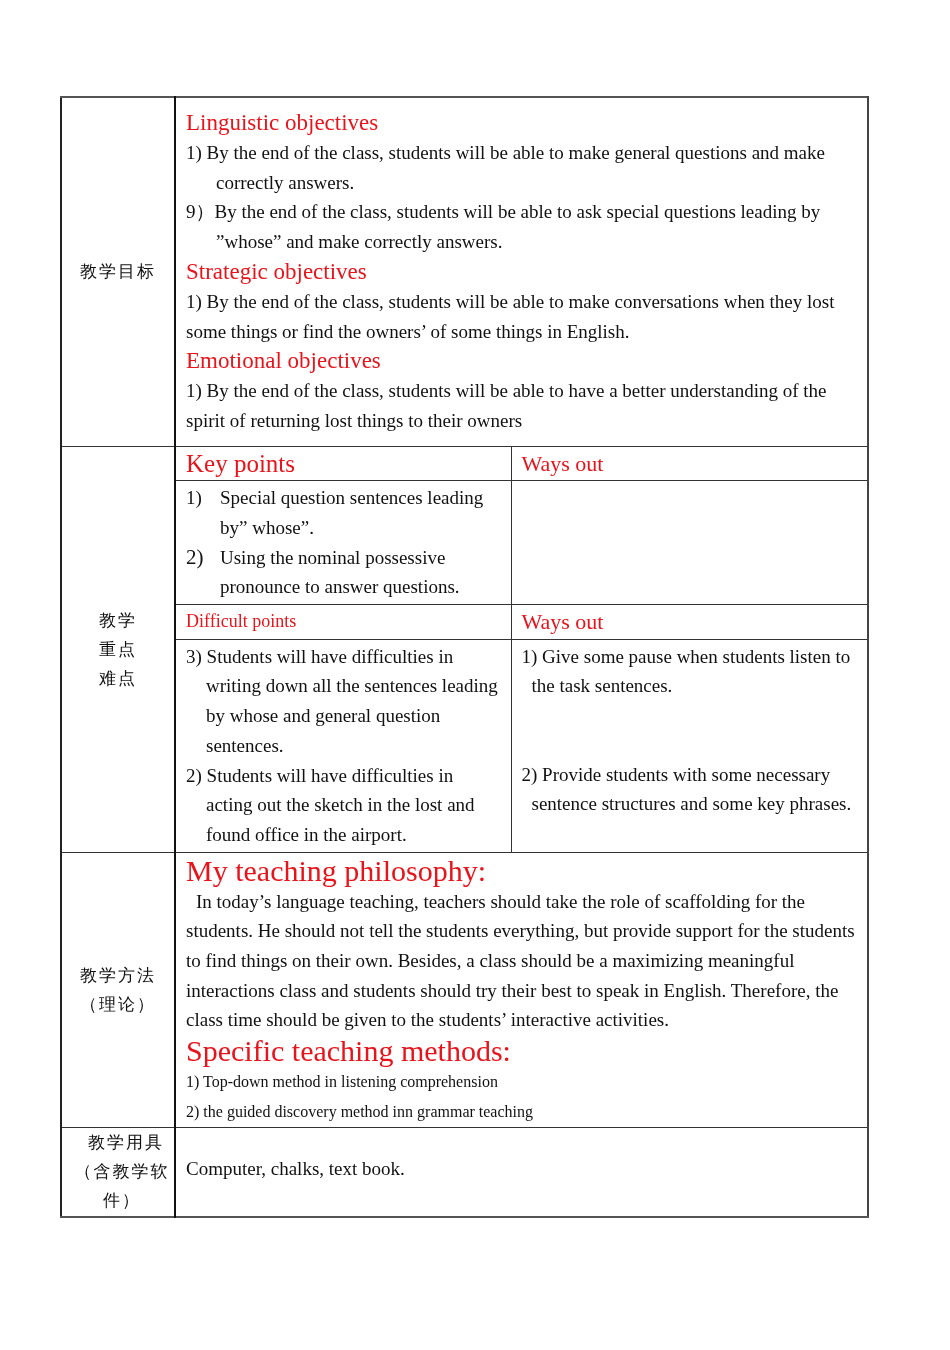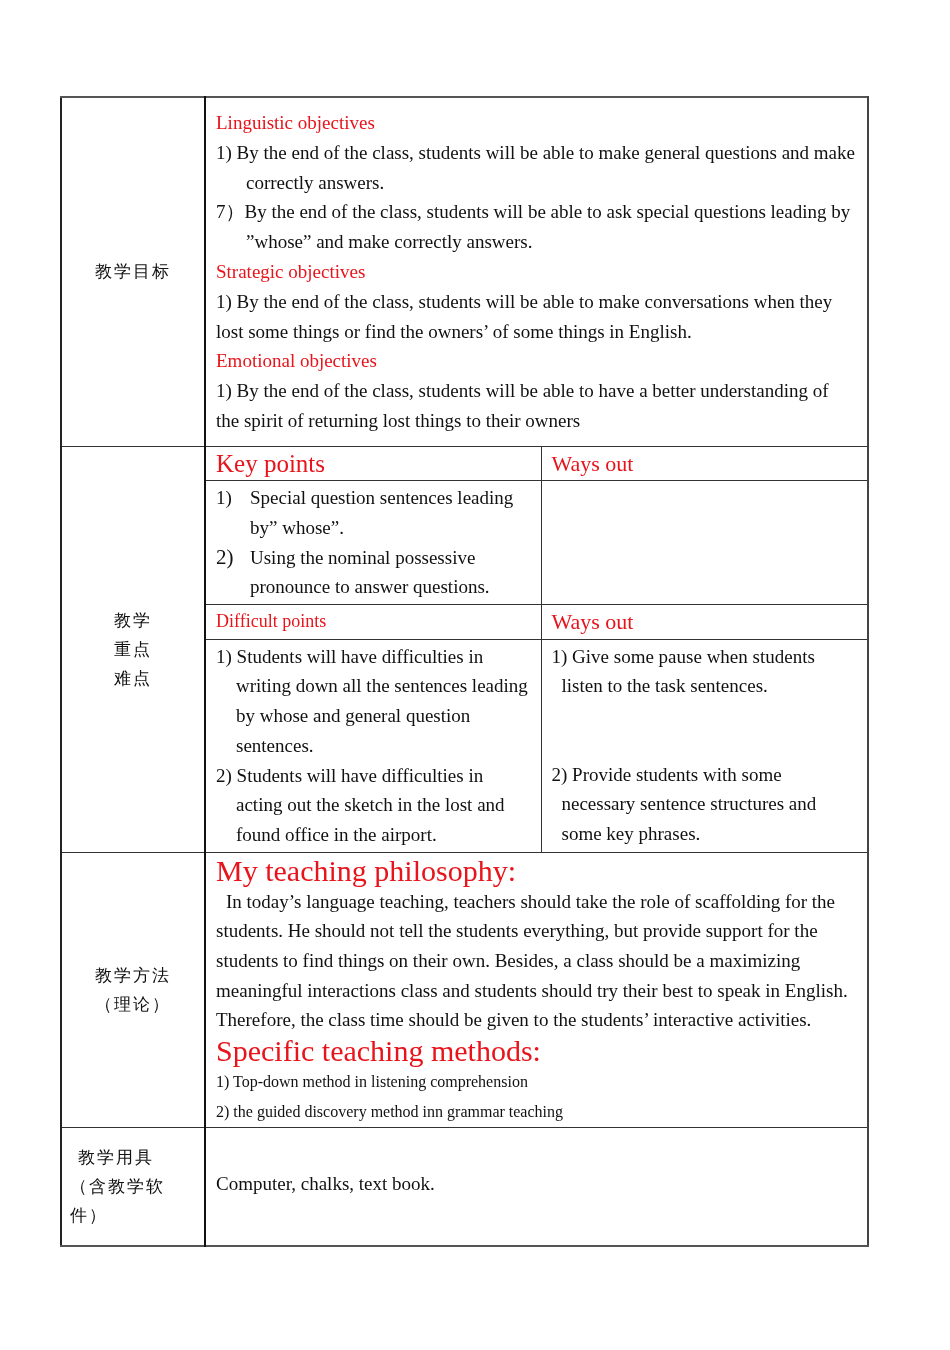--- a/index.html
+++ b/index.html
@@ -1,24 +1,24 @@
 <!DOCTYPE html>
 <html><head>
 <meta charset="utf-8">
 <style>
   html, body { margin: 0; padding: 0; background: #ffffff; }
   body { width: 950px; height: 1350px; position: relative; font-family: "Liberation Serif", "DejaVu Serif", serif; color: #111; }
   .page { position: absolute; left: 60px; top: 96px; width: 809px; }
   table.main { border-collapse: collapse; width: 809px; table-layout: fixed; }
-  table.main > tbody > tr > td { border: 1px solid #333; vertical-align: top; padding: 15px; }
+  table.main > tbody > tr > td { border: 1px solid #333; vertical-align: top; padding: 0; }
   table.main { border-left: 2px solid #222; border-right: 2px solid #444; border-top: 2px solid #555; border-bottom: 2px solid #555; }
   td.label { width: 112px; text-align: center; vertical-align: middle !important; font-family: "DejaVu Serif", serif; font-size: 17px; line-height: 29px; letter-spacing: 2px; border-right: 2px solid #111 !important; }
   td.content { padding: 10px 10px 6px 10px !important; font-size: 19px; line-height: 29.7px; }
   .red { color: #e8141b; }
-  .h1 { font-size: 19px; line-height: 30px; }
+  .h1 { font-size: 23px; line-height: 30px; }
   .h1big { font-size: 30px; line-height: 32px; }
   .p { margin: 0; }
   .hang2 { padding-left: 20px; text-indent: -20px; }
   .hang3 { padding-left: 10px; text-indent: -10px; }
   table.inner { border-collapse: collapse; width: 100%; table-layout: fixed; }
   table.inner td { border: 1px solid #333; vertical-align: top; padding: 2px 10px; font-size: 19px; line-height: 29.7px; }
   table.inner tr:first-child td { border-top: none; }
   table.inner tr:last-child td { border-bottom: none; }
   table.inner td:first-child { border-left: none; }
   table.inner td:last-child { border-right: none; }
@@ -32,21 +32,21 @@
 <div class="page">
 <table class="main">
 <tbody>
 
   <tr style="height:349px;">
     <td class="label"><span>教学目标</span></td>
     <td class="content">
       <div class="red h1">Linguistic objectives</div>
       <p class="p">1) By the end of the class, students will be able to make general questions and make</p>
       <p class="p" style="padding-left:30px">correctly answers.</p>
-      <p class="p">7）By the end of the class, students will be able to ask special questions leading by</p>
+      <p class="p">9）By the end of the class, students will be able to ask special questions leading by</p>
       <p class="p" style="padding-left:30px">”whose” and make correctly answers.</p>
       <div class="red h1">Strategic objectives</div>
       <p class="p" style="padding-right:20px">1) By the end of the class, students will be able to make conversations when they lost some things or find the owners’ of some things in English.</p>
       <div class="red h1">Emotional objectives</div>
       <p class="p" style="padding-right:20px">1) By the end of the class, students will be able to have a better understanding of the spirit of returning lost things to their owners</p>
     </td>
   </tr>
 
   <tr>
     <td class="label">
@@ -77,21 +77,21 @@
             </div>
           </td>
           <td></td>
         </tr>
         <tr style="height:34px;">
           <td class="red" style="font-size:18px;">Difficult points</td>
           <td class="red" style="font-size:22px;">Ways out</td>
         </tr>
         <tr>
           <td>
-            <p class="p hang2">1) Students will have difficulties in writing down all the sentences leading by whose and general question sentences.</p>
+            <p class="p hang2">3) Students will have difficulties in writing down all the sentences leading by whose and general question sentences.</p>
             <p class="p hang2">2) Students will have difficulties in acting out the sketch in the lost and found office in the airport.</p>
           </td>
           <td>
             <p class="p hang3" style="height:118px;">1) Give some pause when students listen to the task sentences.</p>
             <p class="p hang3">2) Provide students with some necessary sentence structures and some key phrases.</p>
           </td>
         </tr>
       </tbody>
             </table>
     </td>
@@ -105,21 +105,21 @@
     <td class="content" style="padding-top:2px !important; padding-bottom:0 !important;">
       <div class="red h1big">My teaching philosophy:</div>
       <p class="p" style="text-indent:10px;">In today’s language teaching, teachers should take the role of scaffolding for the students. He should not tell the students everything, but provide support for the students to find things on their own. Besides, a class should be a maximizing meaningful interactions class and students should try their best to speak in English. Therefore, the class time should be given to the students’ interactive activities.</p>
       <div class="red h1big">Specific teaching methods:</div>
       <div class="methods">1) Top-down method in listening comprehension</div>
       <div class="methods">2) the guided discovery method inn grammar teaching</div>
     </td>
   </tr>
 
   <tr style="height:89px;">
-    <td class="label" style="text-align:left; padding-left:8px;">
+    <td class="label" style="text-align:center; padding-left:8px;">
       <div style="padding-left:8px;">教学用具</div>
       <div>（含教学软</div>
       <div>件）</div>
     </td>
     <td class="content" style="vertical-align:middle; padding-top:0 !important;">
       <span>Computer, chalks, text book.</span>
     </td>
   </tr>
 </tbody>
 </table>

